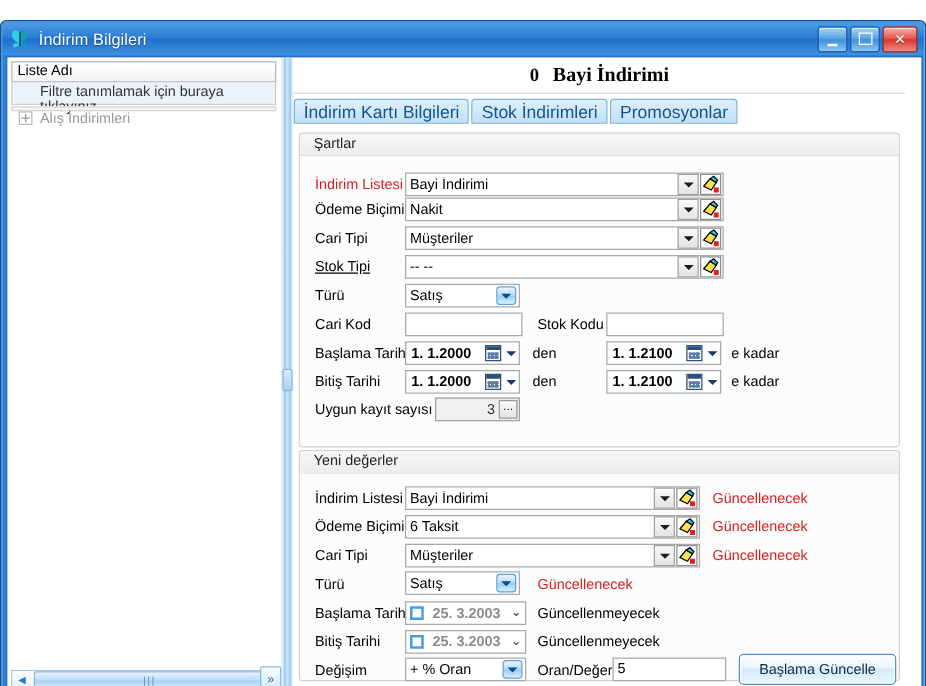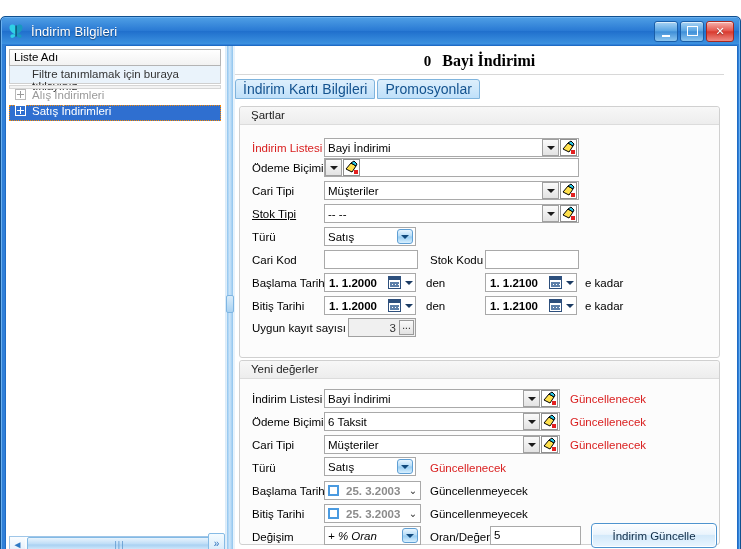--- a/index.html
+++ b/index.html
@@ -196,24 +196,20 @@
 
     <div class="leftpane">
       <div class="hdrcell">Liste Adı</div>
       <div class="filtercell">Filtre tanımlamak için buraya tıklayınız</div>
       <div class="listsep"></div>
 
       <div class="treeitem dim">
         <span class="expander"></span>
         <span>Alış İndirimleri</span>
       </div>
-      <div class="treeitem sel">
-        <span class="expander"></span>
-        <span>Satış İndirimleri</span>
-      </div>
 
       <div class="hscroll">
         <div class="arr">◄</div>
         <div class="track">
           <div class="thumb">|||</div>
         </div>
         <div class="arr">►</div>
       </div>
     </div>
 
@@ -225,20 +221,21 @@
 
     <div class="rightpane">
 
       <div class="doc-title">
         <span class="num">0</span>
         <span>Bayi İndirimi</span>
       </div>
 
       <div class="tabstrip">
         <div class="tab">İndirim Kartı Bilgileri</div>
+        <div class="tab">Stok İndirimleri</div>
         <div class="tab">Promosyonlar</div>
       </div>
 
       <div class="groupbox" style="left:4px;top:60px;width:481px;height:252px;">
         <div class="gb-title">Şartlar</div>
 
         <div class="lbl req" style="left:12px;top:35px;">İndirim Listesi</div>
         <div class="cmbwrap" style="left:84px;top:31px;width:255px;">
           <span class="txt">Bayi İndirimi</span>
           <span class="drop">
@@ -248,20 +245,21 @@
             <svg width="15" height="15" viewBox="0 0 15 15">
               <path d="M2 9 L7 3 L12 6 L8 12 Z" fill="#ffe14d" stroke="#000" stroke-width="1"></path>
               <path d="M7 3 L10 1 L13 4 L12 6 Z" fill="#27c7e6" stroke="#000" stroke-width="1"></path>
               <rect x="10" y="10" width="4" height="4" fill="#e32020"></rect>
             </svg>
           </span>
         </div>
 
         <div class="lbl" style="left:12px;top:55px;">Ödeme Biçimi</div>
         <div class="cmbwrap" style="left:84px;top:51px;width:255px;">
+          <span class="txt">Nakit</span>
           <span class="drop">
               <i></i>
             </span>
           <span class="lookup">
             <svg width="15" height="15" viewBox="0 0 15 15">
               <path d="M2 9 L7 3 L12 6 L8 12 Z" fill="#ffe14d" stroke="#000" stroke-width="1"></path>
               <path d="M7 3 L10 1 L13 4 L12 6 Z" fill="#27c7e6" stroke="#000" stroke-width="1"></path>
               <rect x="10" y="10" width="4" height="4" fill="#e32020"></rect>
             </svg>
           </span>
@@ -423,27 +421,27 @@
 
         <div class="lbl" style="left:12px;top:147px;">Bitiş Tarihi</div>
         <div class="datebox chk" style="left:84px;top:143px;width:97px;">
           <span class="cbx"></span>
           <span class="dtxt">25.  3.2003</span>
           <span class="thinchev">⌄</span>
         </div>
         <div class="lbl" style="left:190px;top:147px;">Güncellenmeyecek</div>
 
         <div class="lbl" style="left:12px;top:170px;">Değişim</div>
-        <div class="combo" style="left:84px;top:165px;width:97px;font-style:italic;">
+        <div class="combo" style="left:84px;top:165px;width:97px;">
           <span class="txt">+ % Oran</span>
           <span class="arrow">
               <i></i>
             </span>
         </div>
         <div class="lbl" style="left:190px;top:170px;">Oran/Değer</div>
         <div class="txtbox" style="left:250px;top:165px;width:91px;">5</div>
 
-        <div class="btn" style="left:351px;top:162px;width:126px;height:25px;">İndirim Güncelle</div>
+        <div class="btn" style="left:351px;top:162px;width:126px;height:25px;">Başlama Güncelle</div>
       </div>
 
     </div>
   </div>
 </div>
 
 </body></html>

